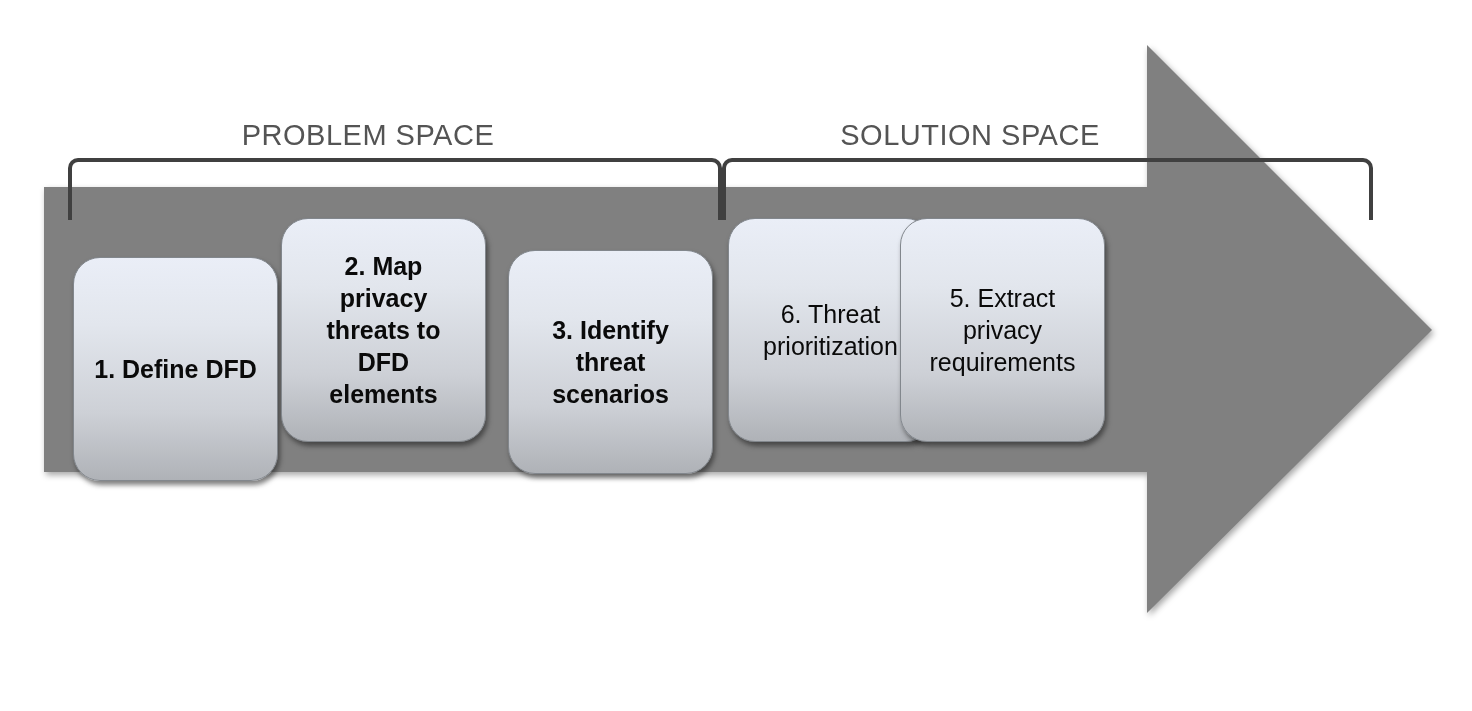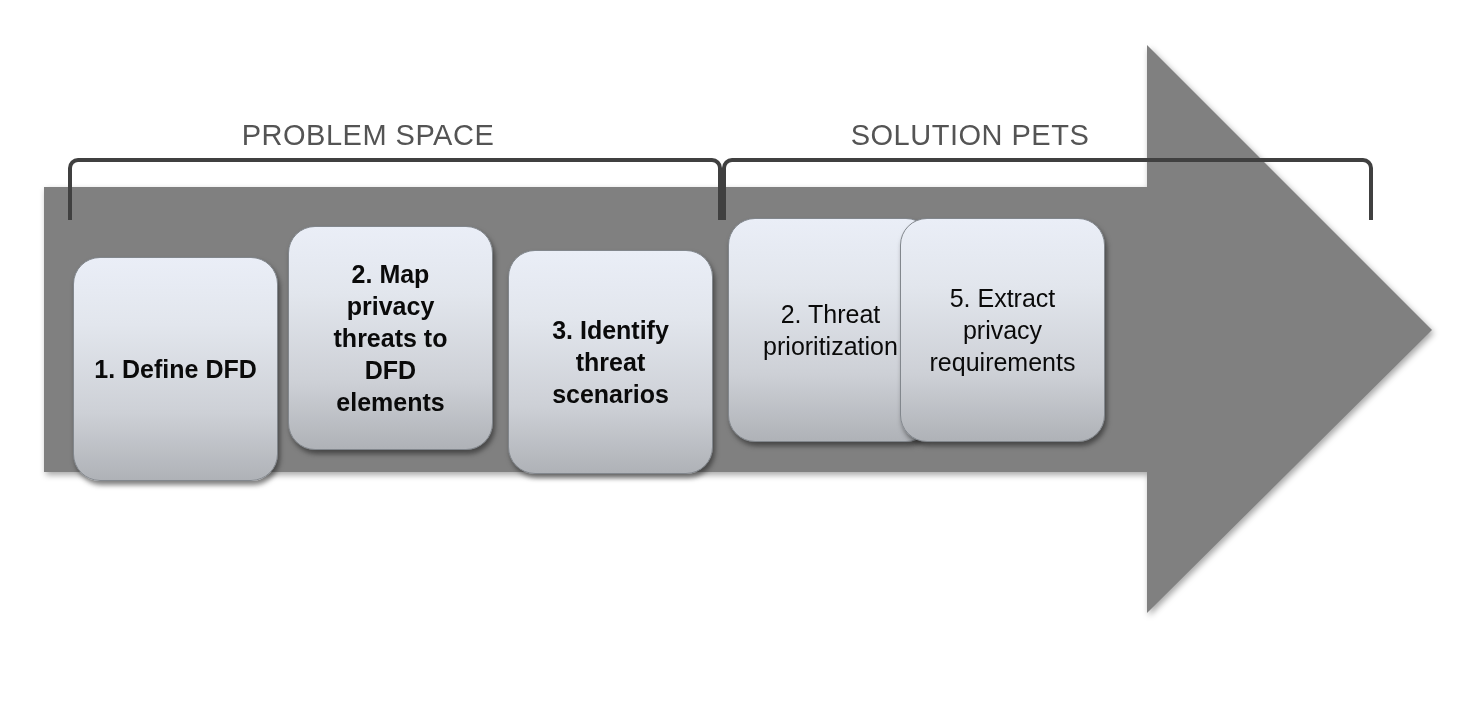--- a/index.html
+++ b/index.html
@@ -72,52 +72,52 @@
     align-items: center;
     justify-content: center;
     text-align: center;
     font-size: 25px;
     line-height: 1.28;
     color: var(--box_text, #0a0a0a);
     white-space: pre-line;
   }
   .step-box.bold { font-weight: bold; }
   .s1 { left: 73px; margin-top: 39px; }
-  .s2 { left: 288px; margin-top: 8px; }
+  .s2 { left: 281px; }
   .s3 { left: 508px; margin-top: 32px; }
   .s4 { left: 728px; }
   .s5 { left: 900px; }
   .s6 { left: 1165px; }
 </style>
 </head>
 <body>
 
 <div class="canvas">
 
   <svg class="arrow-svg" viewBox="0 0 1472 711" xmlns="http://www.w3.org/2000/svg">
     <path d="M44,187 L1147,187 L1147,45 L1432,330 L1147,613 L1147,472 L44,472 Z" style="filter: drop-shadow(2px 3px 3px rgba(0,0,0,0.35));"></path>
   </svg>
 
   <div class="space-label problem">PROBLEM SPACE</div>
 
-  <div class="space-label solution">SOLUTION PETS</div>
+  <div class="space-label solution">SOLUTION SPACE</div>
 
   <div class="step-box bold s1">1. Define DFD</div>
 
   <div class="step-box bold s2">2. Map
 privacy
 threats to
 DFD
 elements</div>
 
   <div class="step-box bold s3">3. Identify
 threat
 scenarios</div>
 
-  <div class="step-box s4">2. Threat
+  <div class="step-box s4">6. Threat
 prioritization</div>
 
   <div class="step-box s5">5. Extract
 privacy
 requirements</div>
 
 
   <div class="bracket left"></div>
 
   <div class="bracket right"></div>

